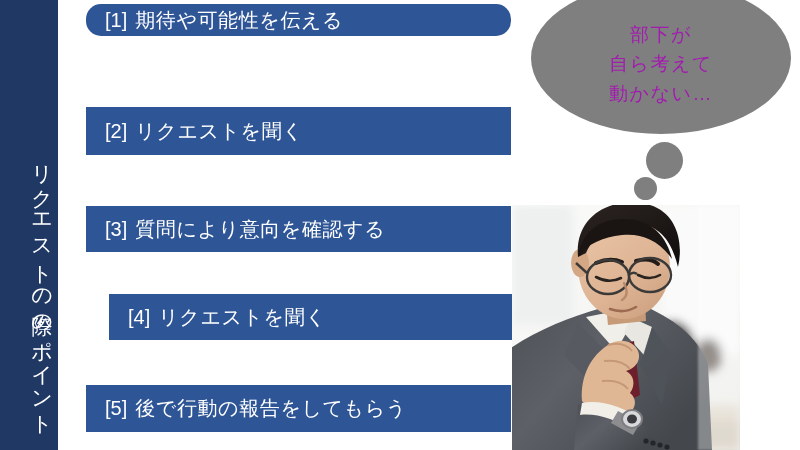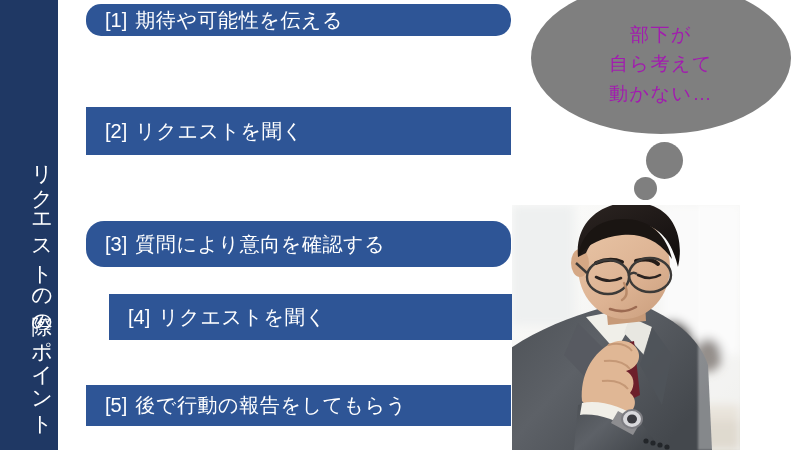--- a/index.html
+++ b/index.html
@@ -69,23 +69,23 @@
     letter-spacing: 0.6px;
     white-space: nowrap;
   }
   .bar-num {
     letter-spacing: 0px;
   }
   .bar-sep { display: inline-block; width: 8px; }
 
   #bar-1 { top: 4px;  height: 32px; border-radius: 15px; }
   #bar-2 { top: 107px; height: 48px; }
-  #bar-3 { top: 221px; height: 46px; border-radius: 18px; }
+  #bar-3 { top: 206px; height: 46px; }
   #bar-4 { top: 294px; height: 46px; margin-left: 23px; }
-  #bar-5 { top: 385px; height: 41px; }
+  #bar-5 { top: 385px; height: 47px; }
 
   
   #bubble {
     position: absolute;
     left: 531px;
     top: -18px;
     width: 260px;
     height: 152px;
     background: #7F7F7F;
     border-radius: 50%;

